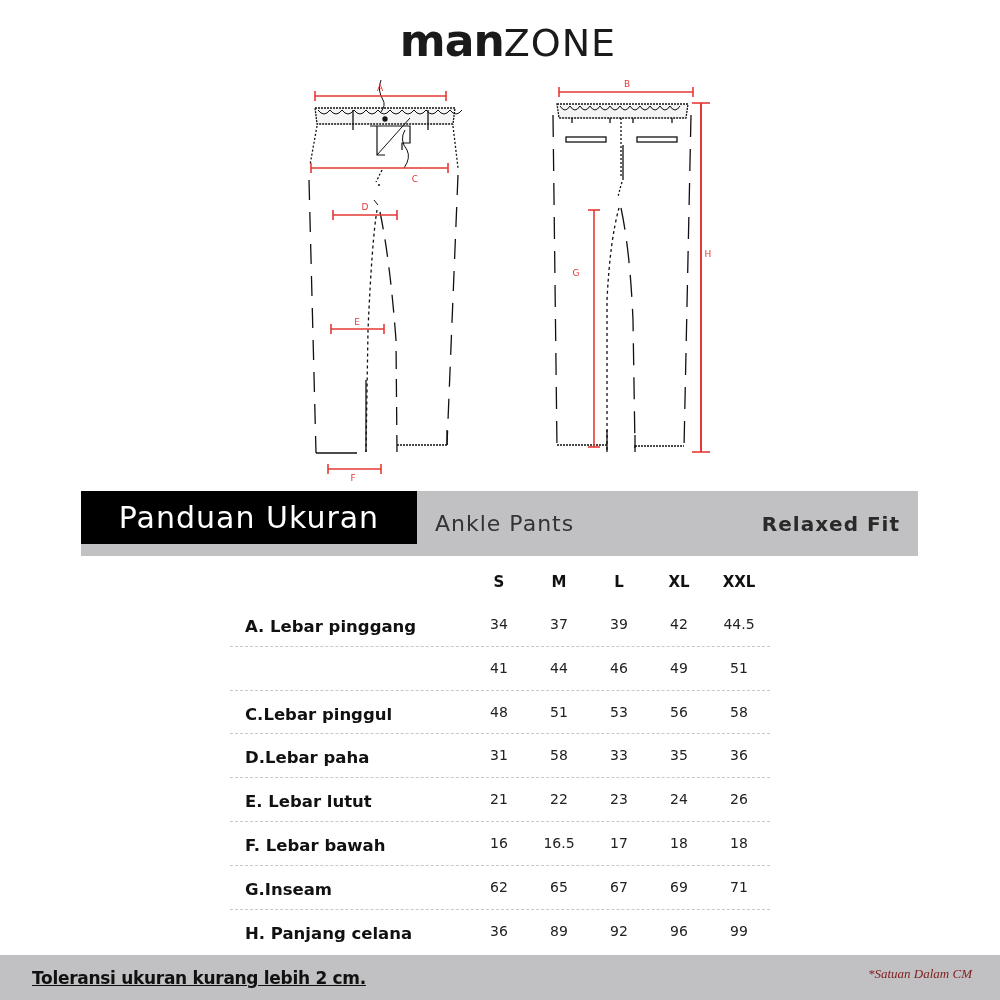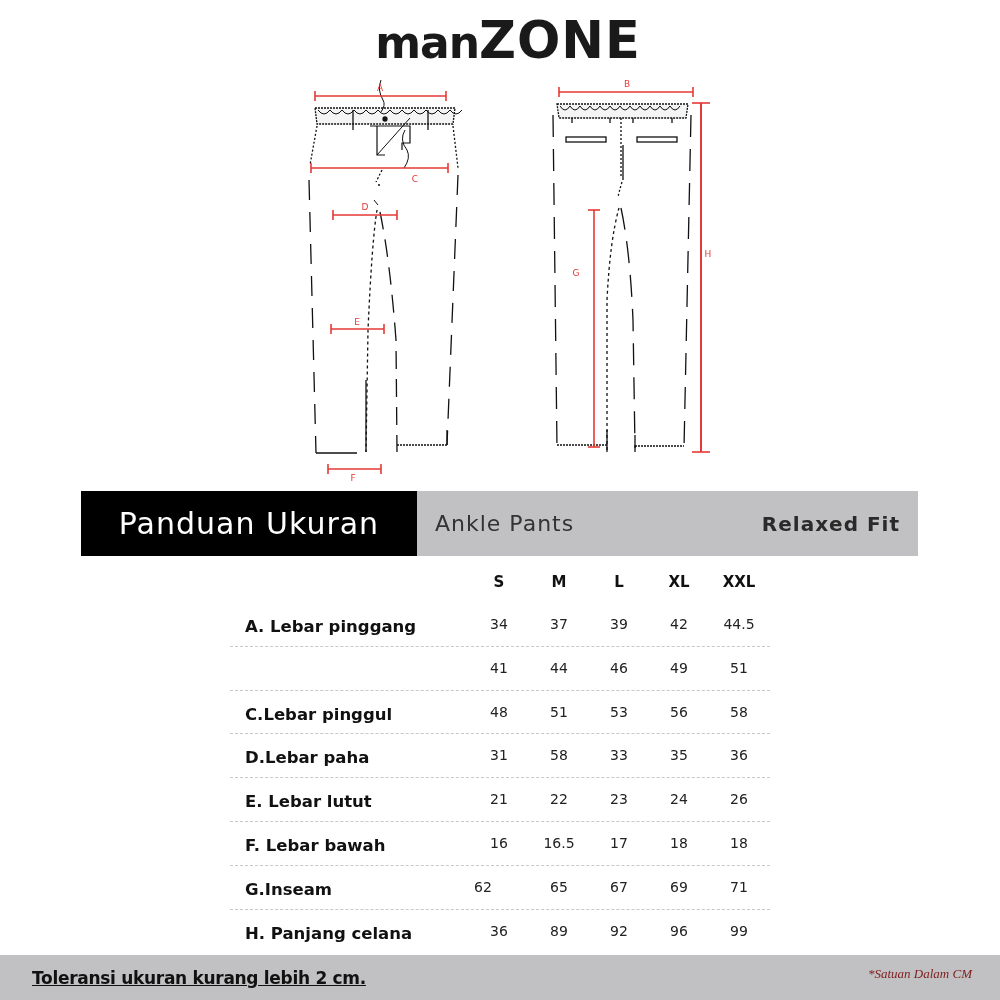--- a/index.html
+++ b/index.html
@@ -1,22 +1,22 @@
 <!DOCTYPE html>
 <html><head>
 <meta charset="utf-8">
 <style>
   html, body { margin:0; padding:0; }
   body { width:1000px; height:1000px; background:#ffffff; position:relative; overflow:hidden; font-family:"DejaVu Sans", sans-serif; color:#111; }
   .logo { position:absolute; top:16px; left:0; width:1000px; text-align:center; font-size:44px; line-height:50px; color:#1a1a1a; letter-spacing:0.5px; }
   .logo .bold { font-family:"DejaVu Sans", sans-serif; font-weight:bold; letter-spacing:-1px;margin-left:16px; }
-  .logo .light { font-family:"DejaVu Sans", sans-serif; font-weight:bold; font-size:51px; letter-spacing:1px; }
+  .logo .light { font-family:"DejaVu Sans", sans-serif; font-weight:normal; font-size:38px; letter-spacing:1px; }
   svg.diagram { position:absolute; left:0; top:70px; }
   .banner { position:absolute; left:81px; top:491px; width:837px; height:65px; background:#c1c0c2; }
-  .banner-black { position:absolute; left:0; top:0; width:336px; height:65px; background:#000; color:#fff; display:flex; align-items:center; justify-content:center; font-size:30px; letter-spacing:1px; }
+  .banner-black { position:absolute; left:0; top:0; width:336px; height:53px; background:#000; color:#fff; display:flex; align-items:center; justify-content:center; font-size:30px; letter-spacing:1px; }
   .banner-sub { position:absolute; left:354px; top:0; height:65px; display:flex; align-items:center; font-size:22px; color:#333; letter-spacing:1px; font-family:"DejaVu Sans", sans-serif; }
   .banner-fit { position:absolute; right:18px; top:0; height:65px; display:flex; align-items:center; font-size:20px; font-weight:bold; color:#2a2a2a; letter-spacing:1px; }
   .table { position:absolute; left:230px; top:565px; width:540px; }
   .thead { position:relative; height:38px; }
   .th { position:absolute; top:8px; width:60px; margin-left:-30px; text-align:center; font-size:15px; font-weight:bold; }
   .row { position:relative; height:42.8px; border-bottom:1.5px dashed #c8c8c8; }
   .row.last { border-bottom:none; }
   .rlabel { position:absolute; left:15px; top:14px; font-size:16.5px; font-weight:bold; white-space:nowrap; }
   .cell { position:absolute; top:13px; width:60px; margin-left:-30px; text-align:center; font-size:14px; color:#222; }
   .footer { position:absolute; left:0; top:955px; width:1000px; height:45px; background:#c1c0c2; }
@@ -182,21 +182,21 @@
   <div class="row">
     <div class="rlabel">F. Lebar bawah</div>
     <div class="cell" style="left:269px">16</div>
     <div class="cell" style="left:329px">16.5</div>
     <div class="cell" style="left:389px">17</div>
     <div class="cell" style="left:449px">18</div>
     <div class="cell" style="left:509px">18</div>
   </div>
   <div class="row">
     <div class="rlabel">G.Inseam</div>
-    <div class="cell" style="left:253px">62</div>
+    <div class="cell" style="left:269px">62</div>
     <div class="cell" style="left:329px">65</div>
     <div class="cell" style="left:389px">67</div>
     <div class="cell" style="left:449px">69</div>
     <div class="cell" style="left:509px">71</div>
   </div>
   <div class="row last">
     <div class="rlabel">H. Panjang celana</div>
     <div class="cell" style="left:269px">36</div>
     <div class="cell" style="left:329px">89</div>
     <div class="cell" style="left:389px">92</div>

